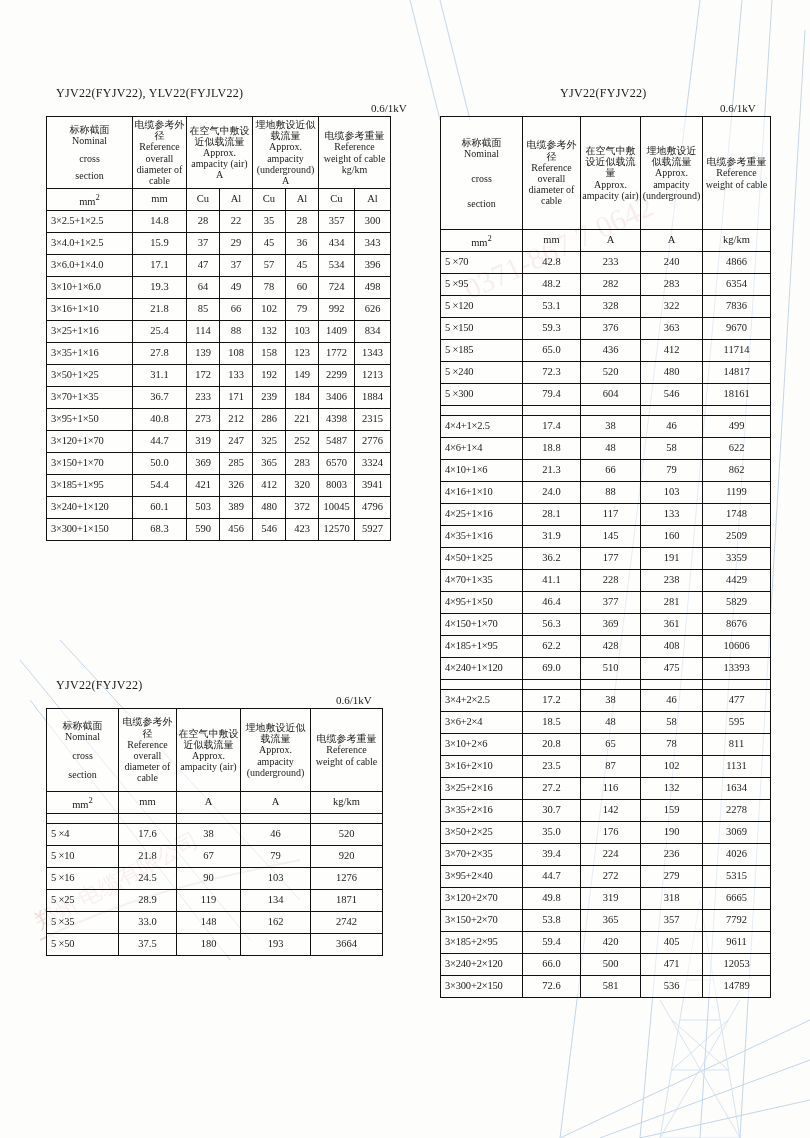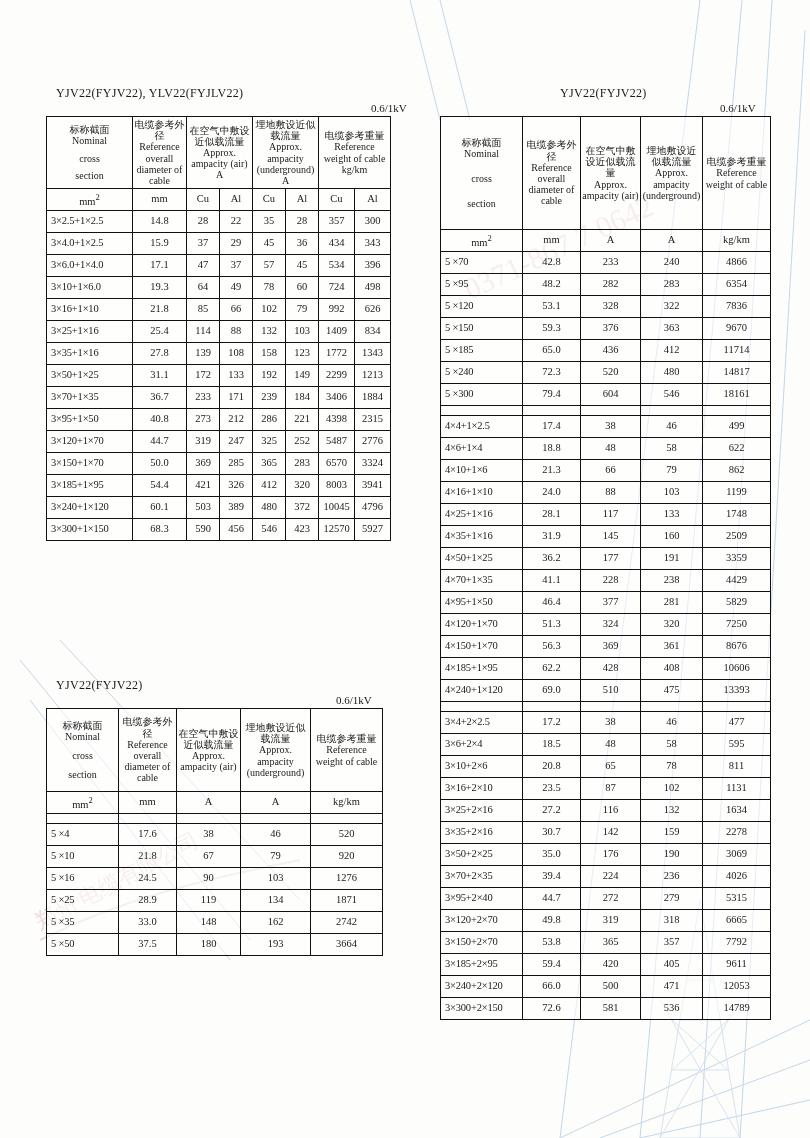--- a/index.html
+++ b/index.html
@@ -549,27 +549,20 @@
         <td>4429</td>
       </tr>
       <tr>
         <td class="lbl">4×95+1×50</td>
         <td>46.4</td>
         <td>377</td>
         <td>281</td>
         <td>5829</td>
       </tr>
       <tr>
-        <td class="lbl">4×120+1×70</td>
-        <td>51.3</td>
-        <td>324</td>
-        <td>320</td>
-        <td>7250</td>
-      </tr>
-      <tr>
         <td class="lbl">4×150+1×70</td>
         <td>56.3</td>
         <td>369</td>
         <td>361</td>
         <td>8676</td>
       </tr>
       <tr>
         <td class="lbl">4×185+1×95</td>
         <td>62.2</td>
         <td>428</td>

